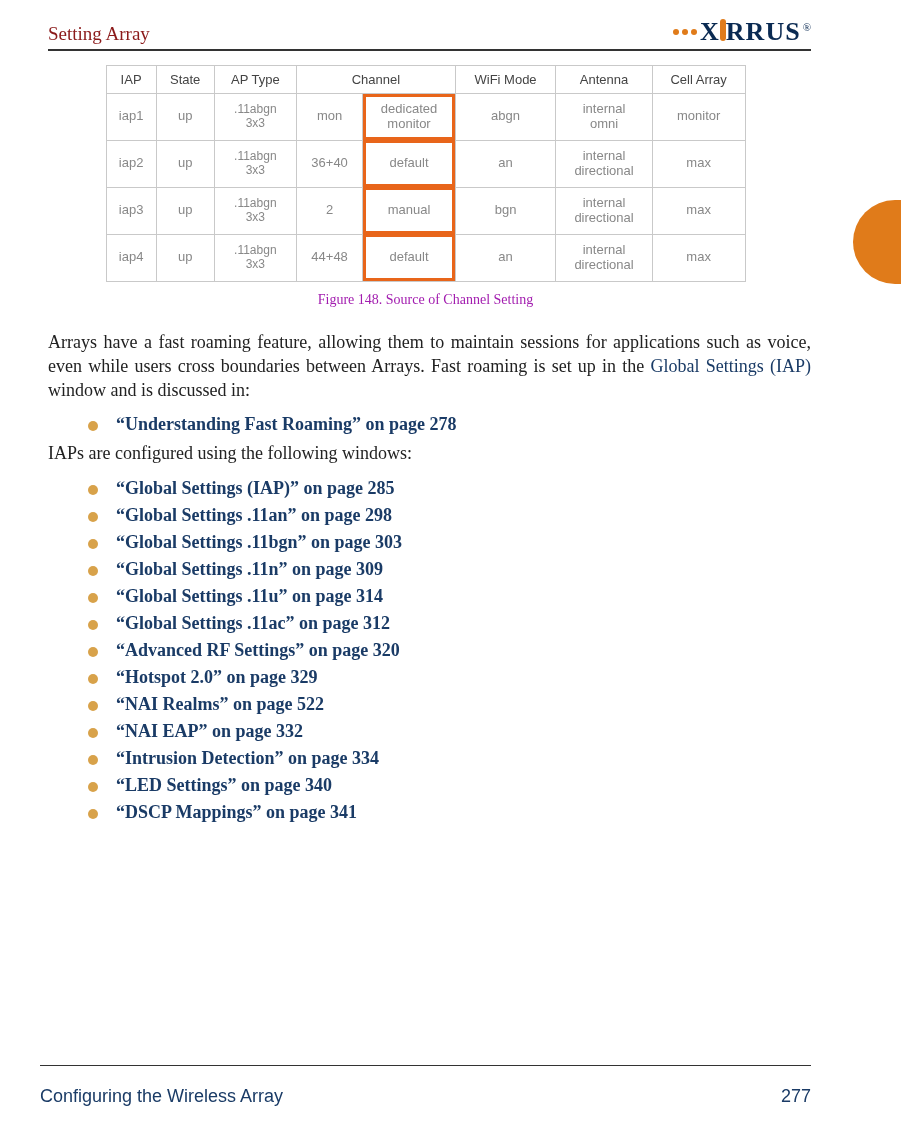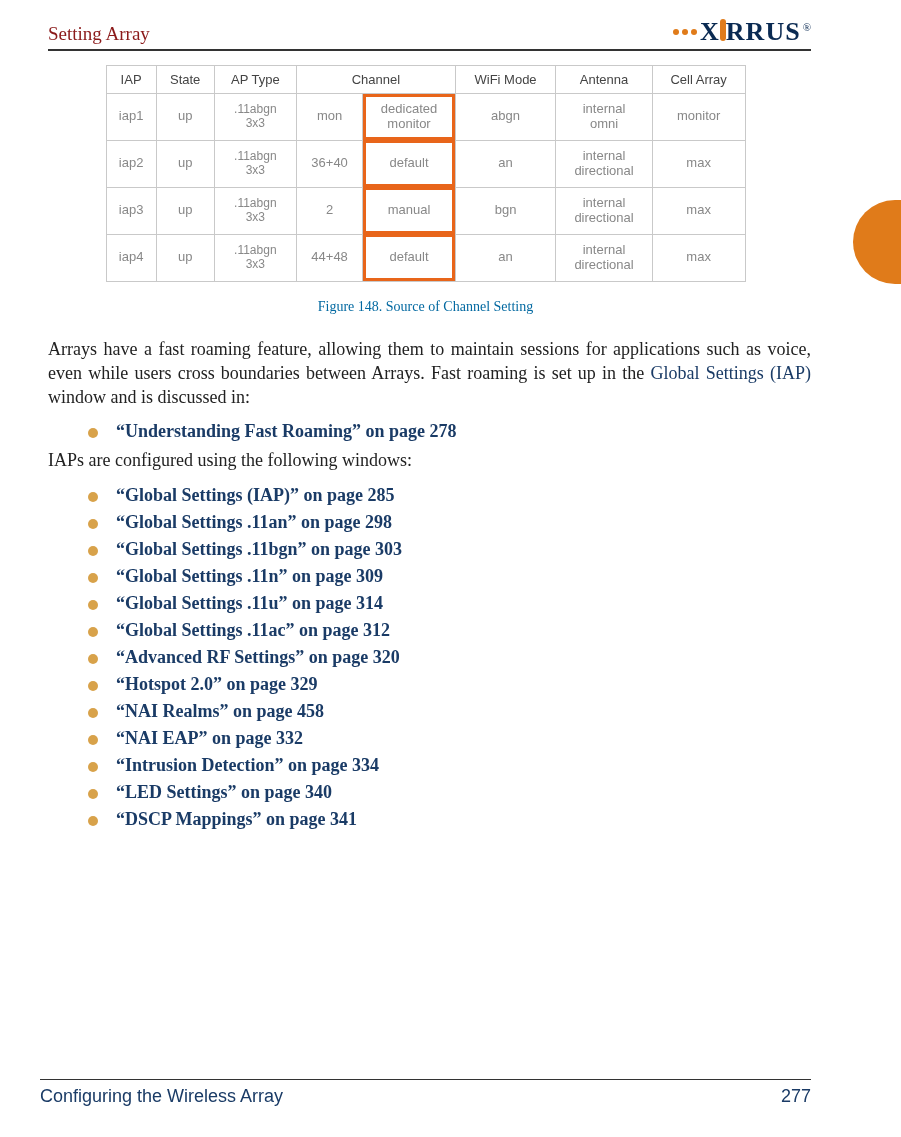--- a/index.html
+++ b/index.html
@@ -82,22 +82,22 @@
     line-height:1.15;
   }
   table.iap td.aptype { font-size:12px; }
   .channel-col-hi {
     outline: 3px solid #e8651a;
     outline-offset: -3px;
   }
   .fig-cap {
     text-align:center;
     font-size: 14px;
-    color:#0369a1;
-    margin-top: 17px;
+    color:#a21caf;
+    margin-top: 10px;
   }
 
   
   .body-text {
     margin-top: 22px;
     margin-left: 8px;
     font-size: 18px;
     line-height: 1.35;
     text-align: justify;
     color:#222;
@@ -131,21 +131,21 @@
     height: 10px;
     border-radius: 50%;
     background: #d8a24a;
   }
 
   
   .footer {
     position: absolute;
     left: 40px; right: 90px; bottom: 30px;
     border-top: 1.5px solid #333;
-    padding-top: 6px;
+    padding-top: 20px;
     display:flex; justify-content: space-between;
     font-family: Arial, Helvetica, sans-serif;
     color:#1a3b66;
     font-size: 18px;
   }
   .footer .pg { color:#1a3b66; }
 
 </style>
 </head>
 <body>
@@ -236,21 +236,21 @@
 
   <ul class="bullets" id="list2">
       <li>“Global Settings (IAP)” on page 285</li>
       <li>“Global Settings .11an” on page 298</li>
       <li>“Global Settings .11bgn” on page 303</li>
       <li>“Global Settings .11n” on page 309</li>
       <li>“Global Settings .11u” on page 314</li>
       <li>“Global Settings .11ac” on page 312</li>
       <li>“Advanced RF Settings” on page 320</li>
       <li>“Hotspot 2.0” on page 329</li>
-      <li>“NAI Realms” on page 458</li>
+      <li>“NAI Realms” on page 522</li>
       <li>“NAI EAP” on page 332</li>
       <li>“Intrusion Detection” on page 334</li>
       <li>“LED Settings” on page 340</li>
       <li>“DSCP Mappings” on page 341</li>
     </ul>
 
   <div class="footer">
     <span>Configuring the Wireless Array</span>
     <span class="pg">277</span>
   </div>

